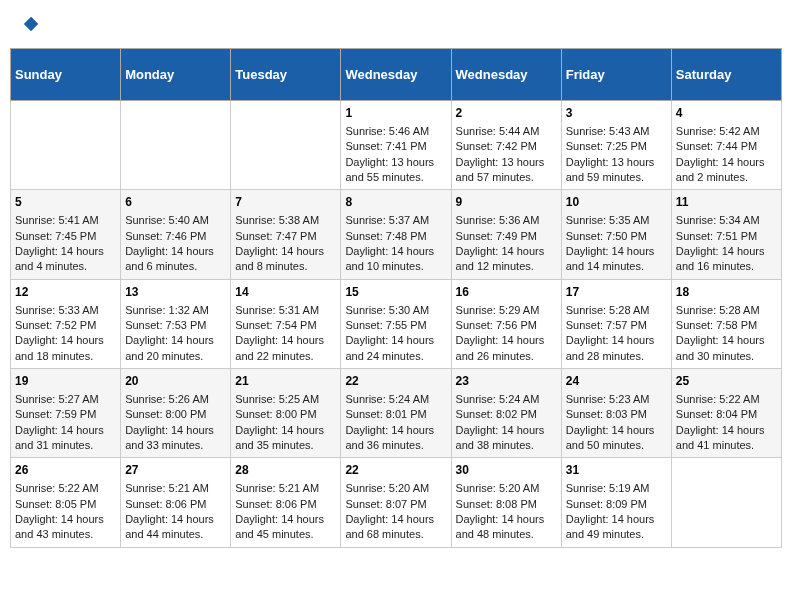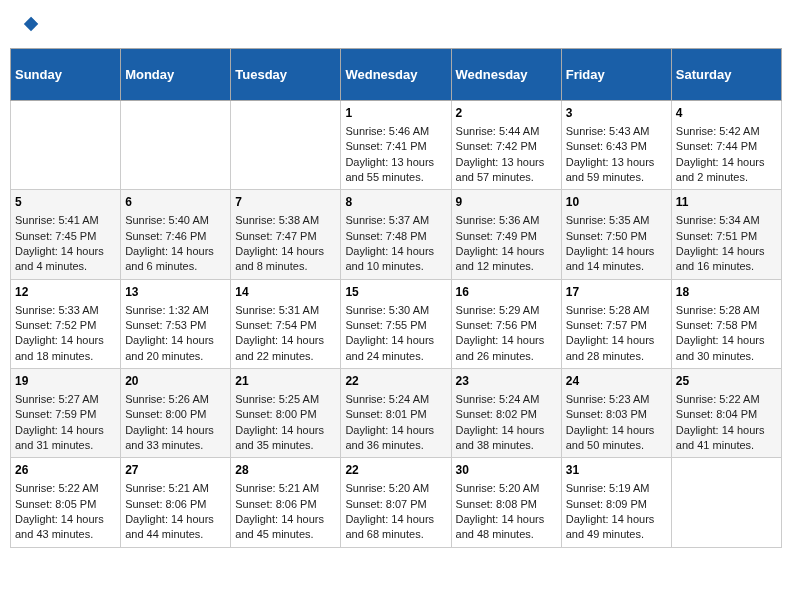--- a/index.html
+++ b/index.html
@@ -132,21 +132,21 @@
         <td>
           <span class="day-num">1</span>
           <div class="cell-content"><span>Sunrise: 5:46 AM</span><br><span>Sunset: 7:41 PM</span><br><span>Daylight: 13 hours</span><br><span>and 55 minutes.</span></div>
         </td>
         <td>
           <span class="day-num">2</span>
           <div class="cell-content"><span>Sunrise: 5:44 AM</span><br><span>Sunset: 7:42 PM</span><br><span>Daylight: 13 hours</span><br><span>and 57 minutes.</span></div>
         </td>
         <td>
           <span class="day-num">3</span>
-          <div class="cell-content"><span>Sunrise: 5:43 AM</span><br><span>Sunset: 6:43 PM</span><br><span>Daylight: 13 hours</span><br><span>and 59 minutes.</span></div>
+          <div class="cell-content"><span>Sunrise: 5:43 AM</span><br><span>Sunset: 7:25 PM</span><br><span>Daylight: 13 hours</span><br><span>and 59 minutes.</span></div>
         </td>
         <td>
           <span class="day-num">4</span>
           <div class="cell-content"><span>Sunrise: 5:42 AM</span><br><span>Sunset: 7:44 PM</span><br><span>Daylight: 14 hours</span><br><span>and 2 minutes.</span></div>
         </td>
       </tr>
       <tr>
         <td>
           <span class="day-num">5</span>
           <div class="cell-content"><span>Sunrise: 5:41 AM</span><br><span>Sunset: 7:45 PM</span><br><span>Daylight: 14 hours</span><br><span>and 4 minutes.</span></div>

